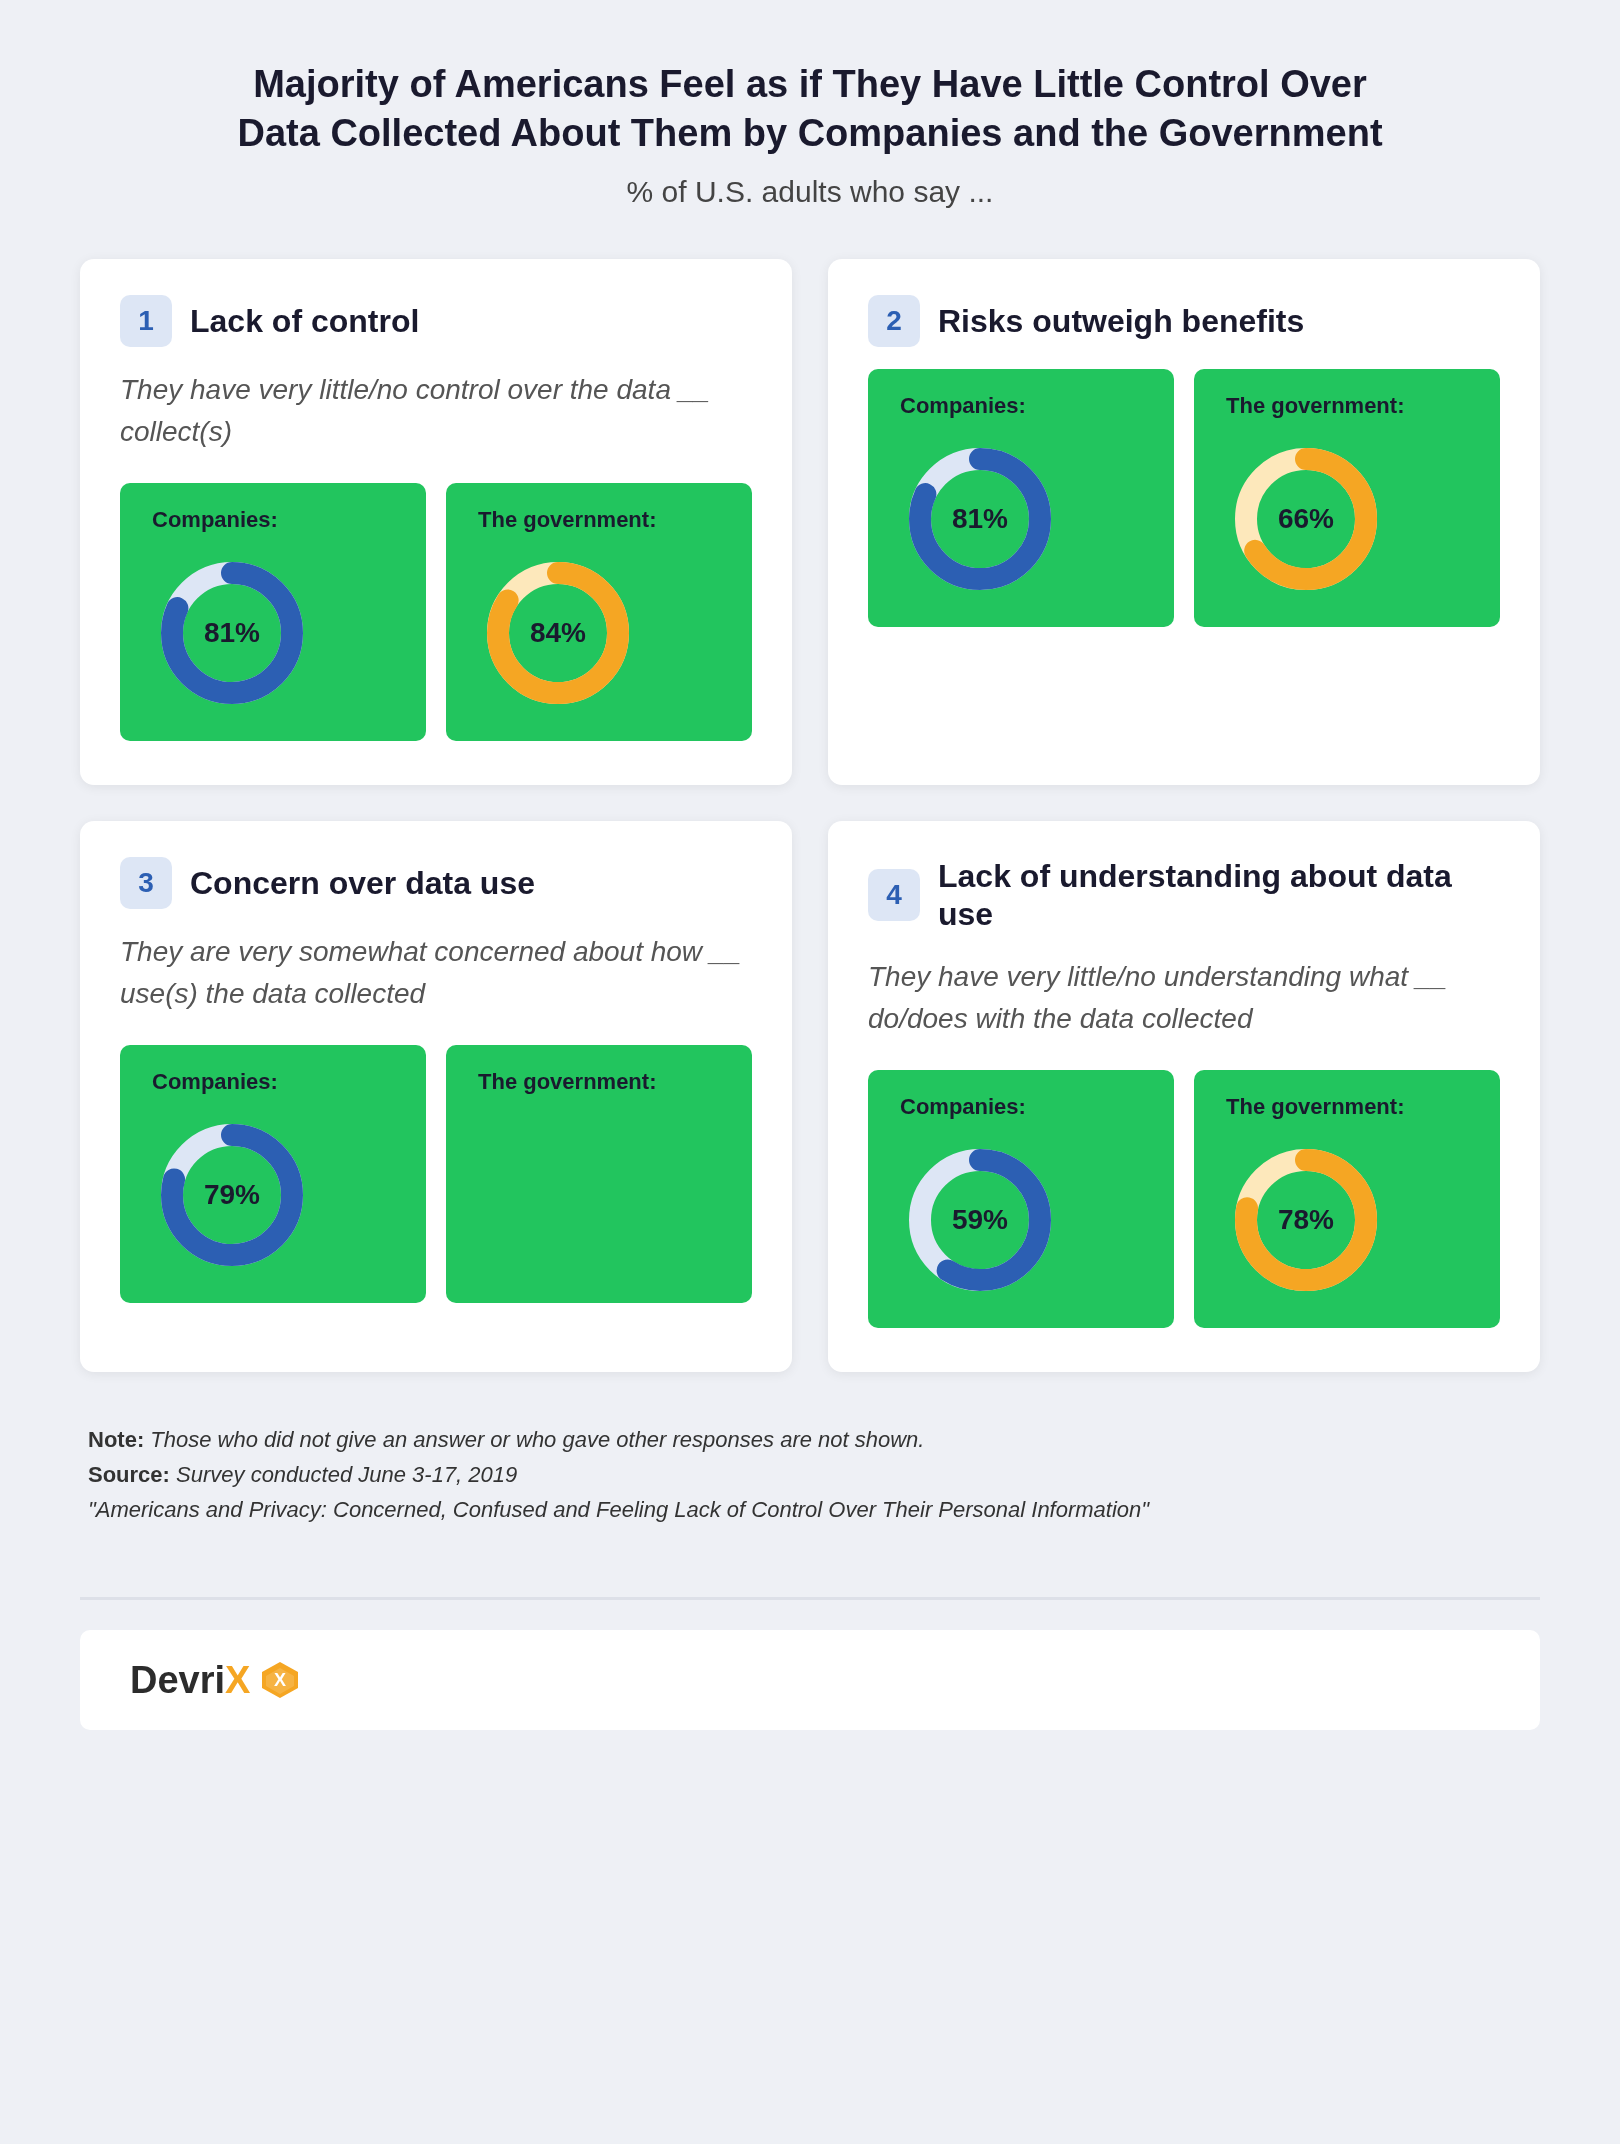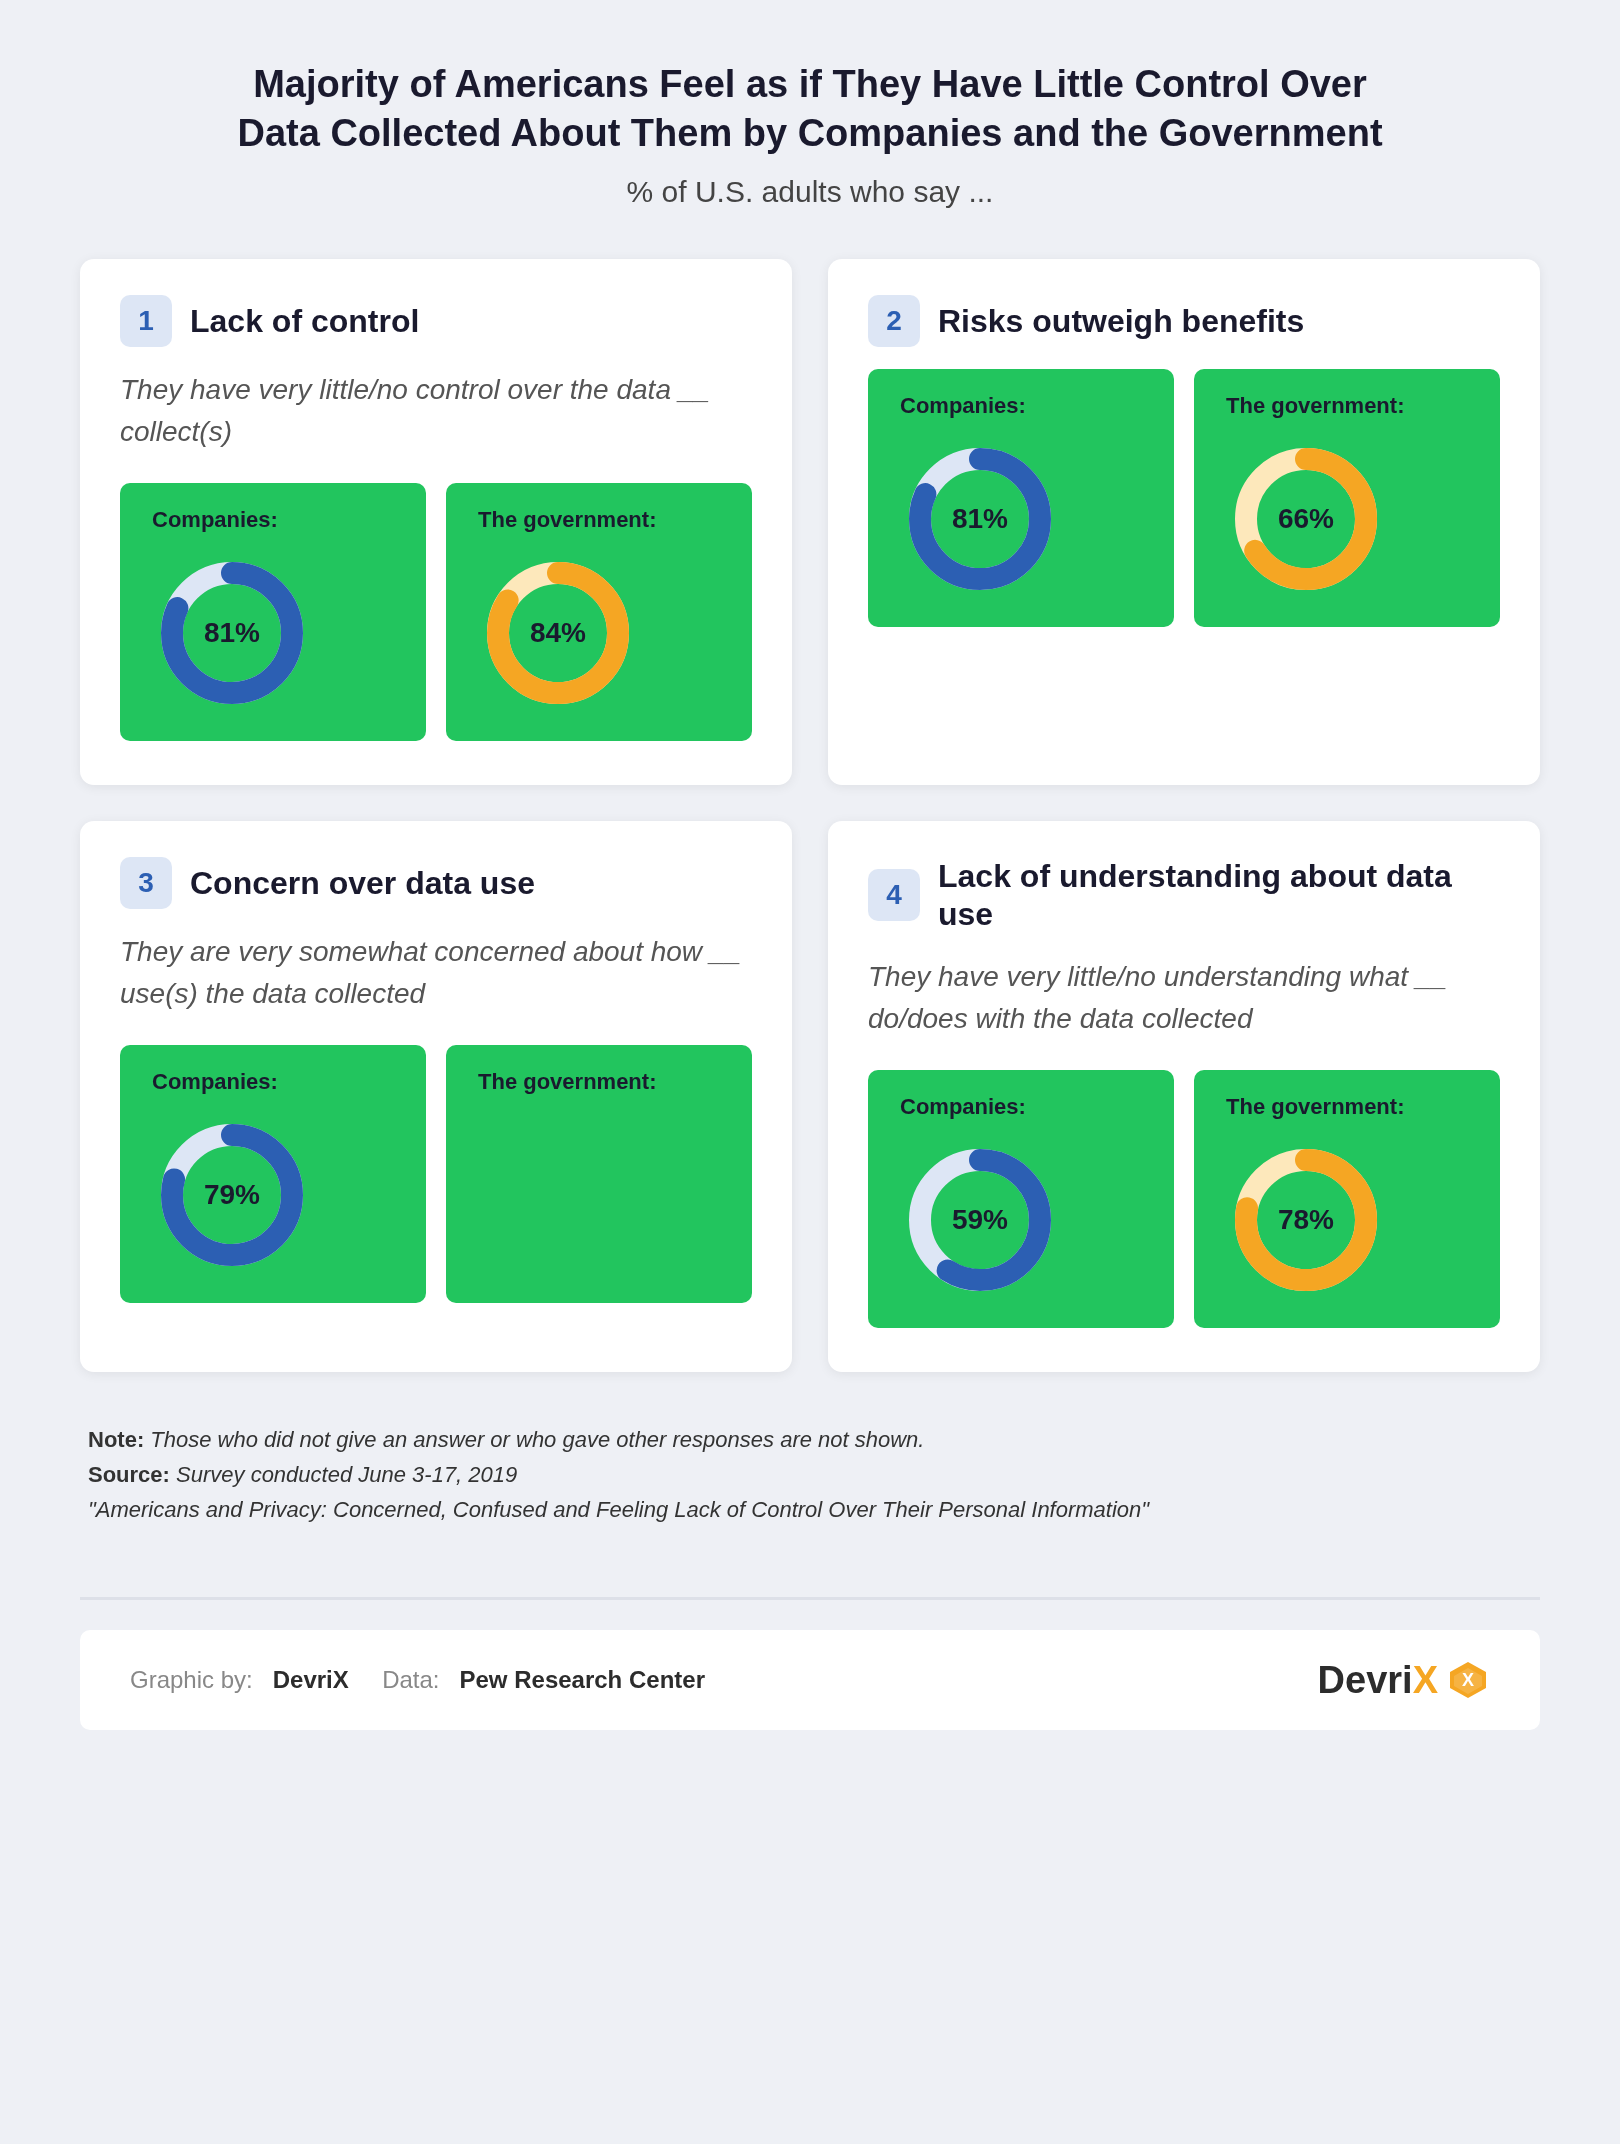--- a/index.html
+++ b/index.html
@@ -314,29 +314,20 @@
     <span class="italic">Survey conducted June 3-17, 2019</span>
   </p>
   <p class="notes-text">
     <span class="italic">"Americans and Privacy: Concerned, Confused and Feeling Lack of Control Over Their Personal Information"</span>
   </p>
 </div>
 
 <div class="divider"></div>
 
 <div class="footer">
-  <div class="footer-left">
-    <span class="graphic-by">Graphic by:</span>
-    &nbsp;
-    <span class="devrix-name">DevriX</span>
-    &nbsp;&nbsp;&nbsp;
-    <span class="data-label">Data:</span>
-    &nbsp;
-    <span class="pew-name">Pew Research Center</span>
-  </div>
   <div class="footer-logo">
     <span class="logo-text">Devri<span class="logo-x">X</span></span>
     <svg class="logo-icon" viewBox="0 0 44 44">
       <polygon points="22,4 40,14 40,30 22,40 4,30 4,14" fill="#f5a623"></polygon>
       <polygon points="22,10 36,18 36,28 22,36 8,28 8,18" fill="#fff" opacity="0.15"></polygon>
       <text x="22" y="28" text-anchor="middle" font-size="18" font-weight="900" fill="#fff">X</text>
     </svg>
   </div>
 </div>
 

